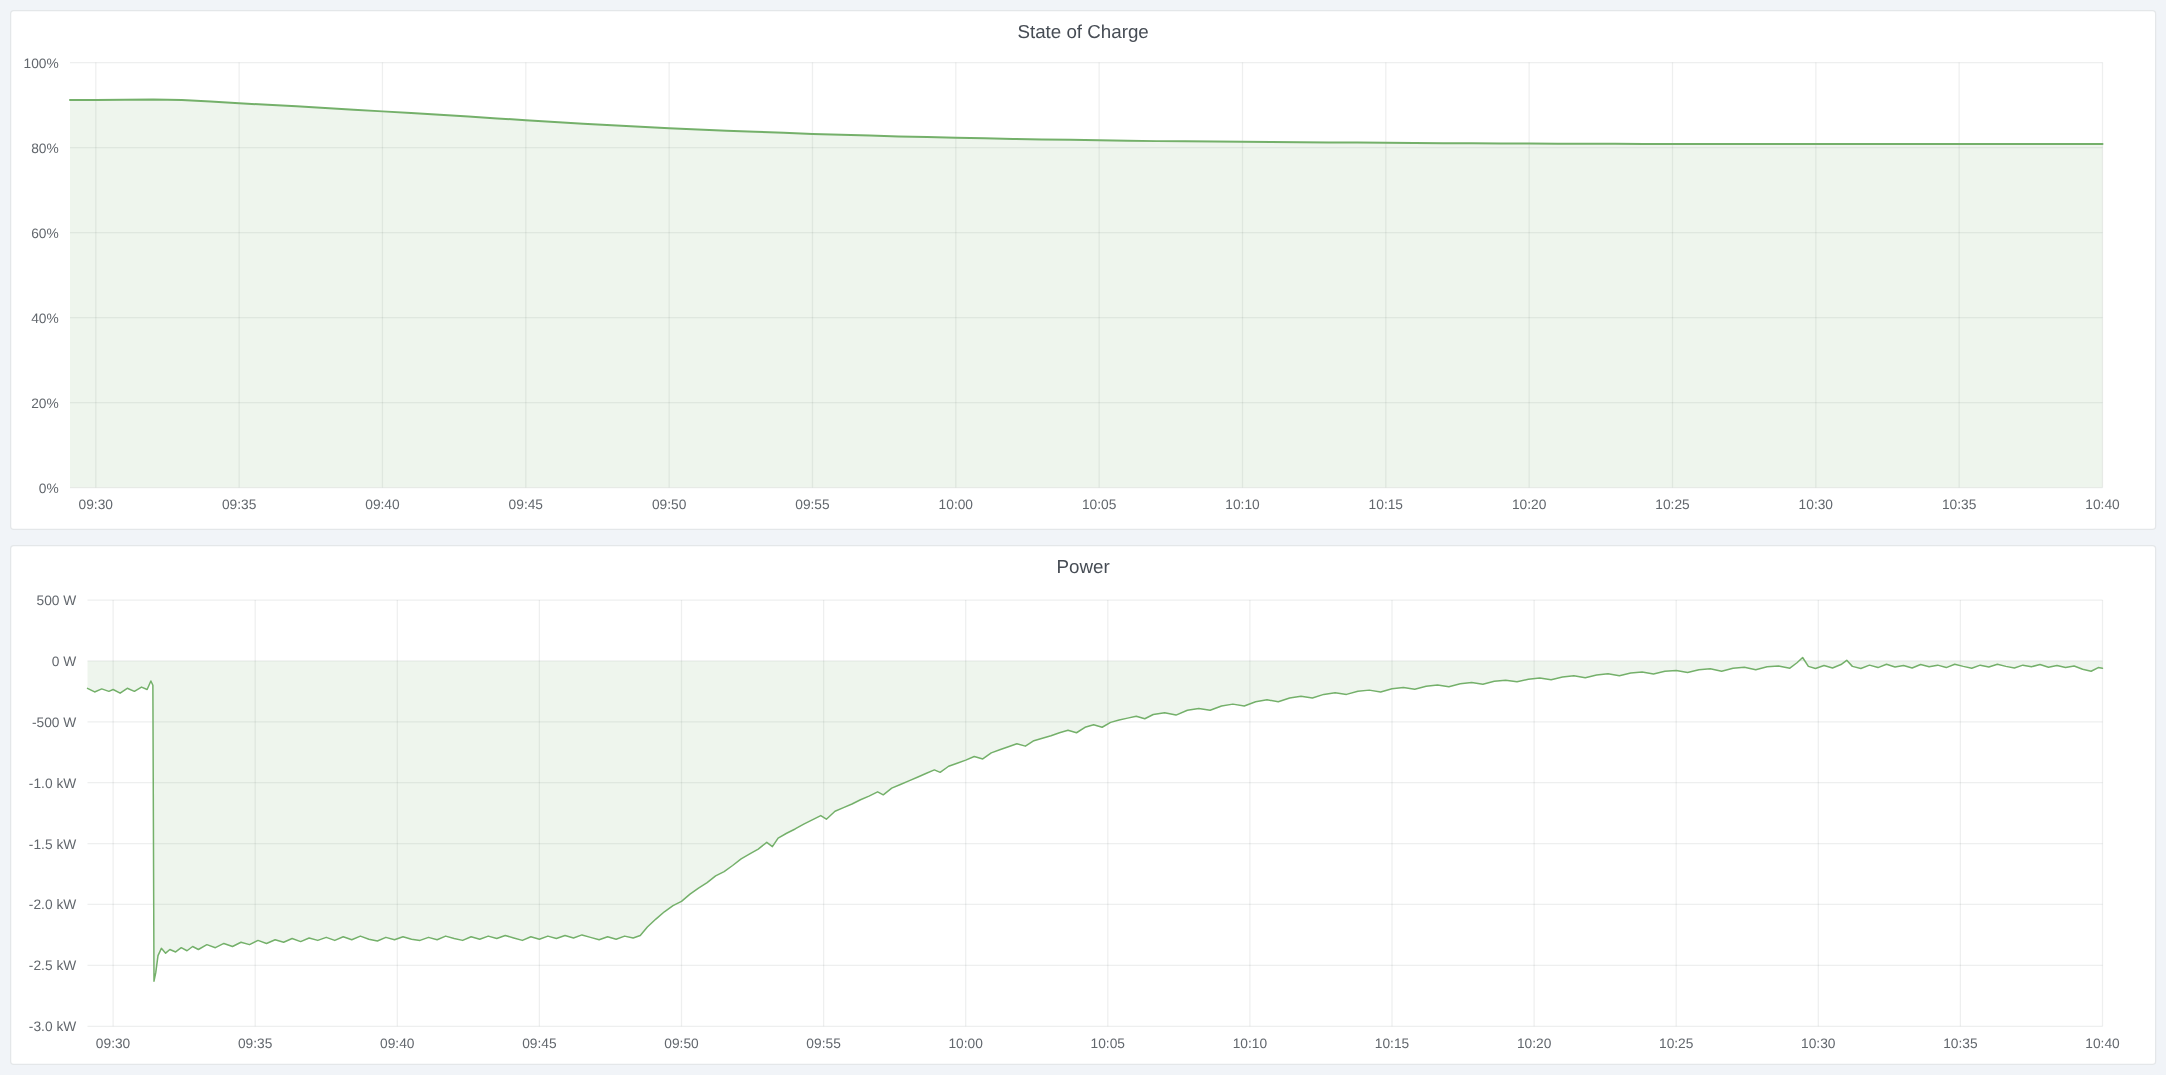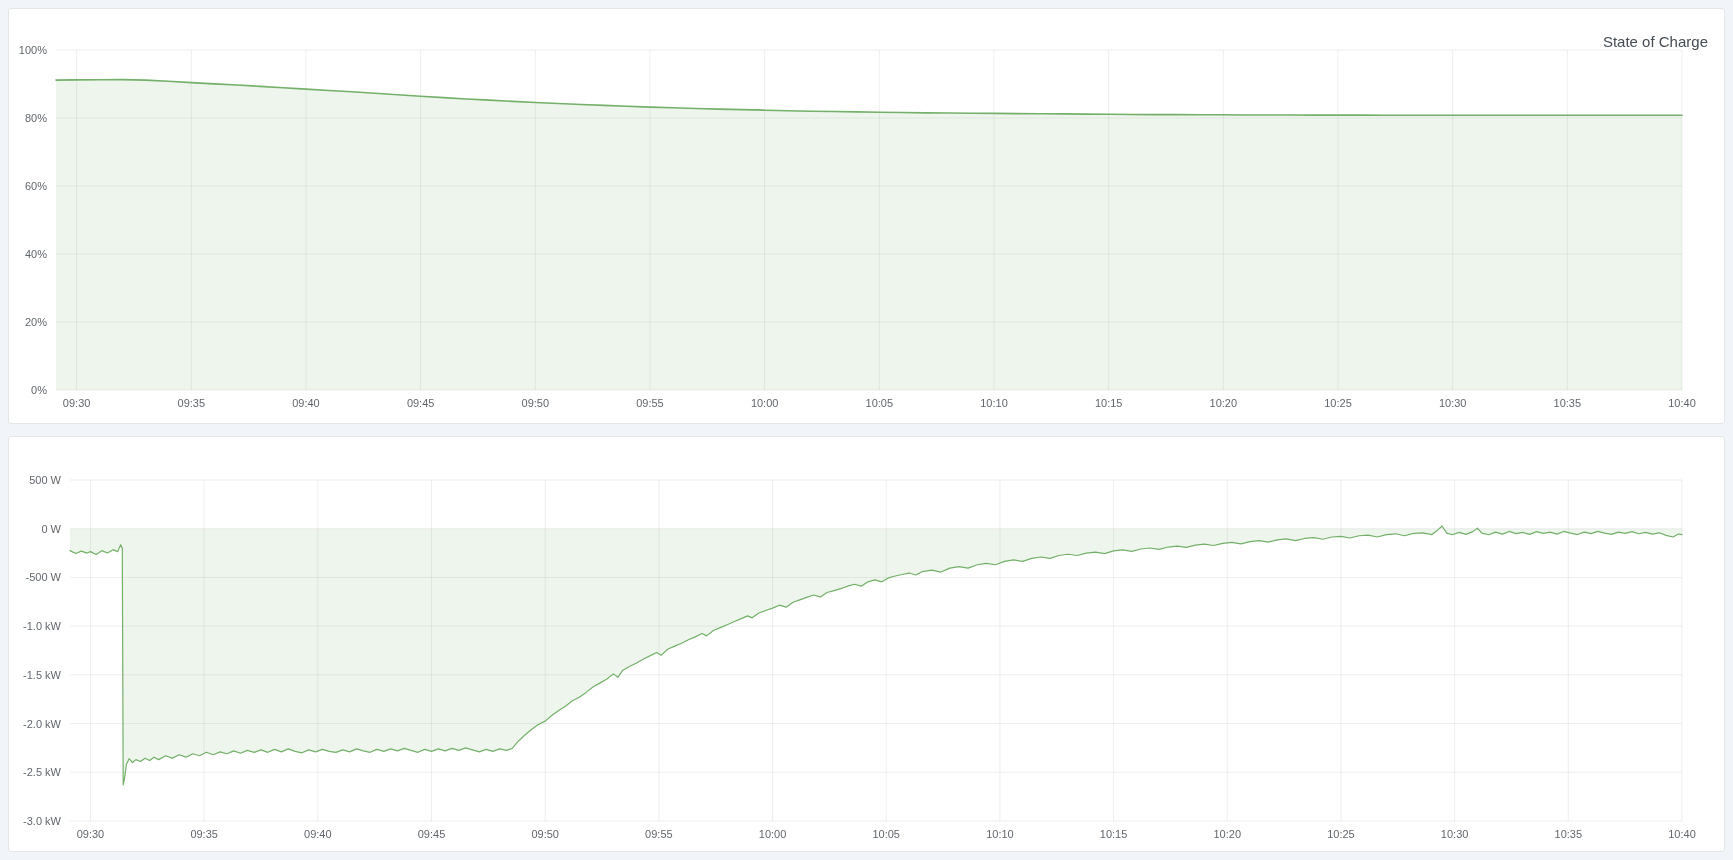--- a/index.html
+++ b/index.html
@@ -1,18 +1,18 @@
 <!DOCTYPE html>
 <html><head>
 <meta charset="utf-8">
 <style>
   html,body{margin:0;padding:0;background:#f1f4f8;overflow:hidden;}
   .page{width:1733px;height:860px;box-sizing:border-box;padding:8px;display:flex;flex-direction:column;gap:12px;background:#f1f4f8;font-family:"Liberation Sans",sans-serif;}
   .panel{flex:1;position:relative;background:#ffffff;border:1px solid #e4e7e9;border-radius:3px;overflow:hidden;}
-  .panel-title{position:absolute;top:8px;left:0;right:0;margin:16px;text-align:right;font-family:"Liberation Sans",sans-serif;font-size:15px;font-weight:500;color:#464c54;z-index:2;cursor:pointer;}
+  .panel-title{position:absolute;top:8px;left:0;right:0;margin:0;text-align:center;font-family:"Liberation Sans",sans-serif;font-size:15px;font-weight:500;color:#464c54;z-index:2;cursor:pointer;}
   .chart{position:absolute;left:0;top:0;right:0;bottom:0;}
   .chart svg{display:block;}
   .chart text{font-family:"Liberation Sans",sans-serif;font-size:11px;}
 </style>
 </head>
 <body>
 
 <div class="page">
   <section class="panel">
     <h2 class="panel-title">State of Charge</h2>
@@ -59,20 +59,21 @@
           <line x1="1558.3314527503526" y1="41" x2="1558.3314527503526" y2="381" stroke="rgba(40,46,52,0.08)" stroke-width="1"></line>
           <text x="1558.3314527503526" y="398" text-anchor="middle" fill="#62676d">10:35</text>
           <line x1="1673" y1="41" x2="1673" y2="381" stroke="rgba(40,46,52,0.08)" stroke-width="1"></line>
           <text x="1673" y="398" text-anchor="middle" fill="#62676d">10:40</text>
           <path d="M47.0 71.09L67.6 70.92L90.6 70.75L113.5 70.58L136.4 71.09L159.4 72.28L182.3 73.64L205.2 74.83L228.2 76.02L251.1 77.38L274.0 78.74L297.0 80.10L319.9 81.46L342.8 82.82L365.8 84.18L388.7 85.71L411.6 87.24L434.6 88.60L457.5 89.96L480.4 91.15L503.4 92.34L526.3 93.53L549.2 94.55L572.2 95.57L595.1 96.42L618.0 97.27L641.0 98.12L663.9 98.80L686.9 99.48L709.8 100.16L732.7 100.67L755.7 101.18L778.6 101.69L801.5 102.20L824.5 102.54L847.4 102.88L870.3 103.22L893.3 103.56L916.2 103.90L939.1 104.07L962.1 104.24L985.0 104.41L1007.9 104.58L1030.9 104.75L1053.8 104.92L1076.7 105.09L1099.7 105.26L1122.6 105.43L1145.5 105.60L1168.5 105.60L1191.4 105.77L1214.3 105.77L1237.3 105.94L1260.2 105.94L1283.1 105.94L1306.1 106.11L1329.0 106.11L1351.9 106.11L1374.9 106.28L1397.8 106.28L1443.7 106.28L1489.5 106.28L1535.4 106.28L1581.3 106.28L1627.1 106.28L1673.0 106.28L1673.0 381.00L47.0 381.00Z" fill="rgba(116,176,106,0.12)" stroke="none"></path>
           <path d="M47.0 71.09L67.6 70.92L90.6 70.75L113.5 70.58L136.4 71.09L159.4 72.28L182.3 73.64L205.2 74.83L228.2 76.02L251.1 77.38L274.0 78.74L297.0 80.10L319.9 81.46L342.8 82.82L365.8 84.18L388.7 85.71L411.6 87.24L434.6 88.60L457.5 89.96L480.4 91.15L503.4 92.34L526.3 93.53L549.2 94.55L572.2 95.57L595.1 96.42L618.0 97.27L641.0 98.12L663.9 98.80L686.9 99.48L709.8 100.16L732.7 100.67L755.7 101.18L778.6 101.69L801.5 102.20L824.5 102.54L847.4 102.88L870.3 103.22L893.3 103.56L916.2 103.90L939.1 104.07L962.1 104.24L985.0 104.41L1007.9 104.58L1030.9 104.75L1053.8 104.92L1076.7 105.09L1099.7 105.26L1122.6 105.43L1145.5 105.60L1168.5 105.60L1191.4 105.77L1214.3 105.77L1237.3 105.94L1260.2 105.94L1283.1 105.94L1306.1 106.11L1329.0 106.11L1351.9 106.11L1374.9 106.28L1397.8 106.28L1443.7 106.28L1489.5 106.28L1535.4 106.28L1581.3 106.28L1627.1 106.28L1673.0 106.28" fill="none" stroke="#74b06a" stroke-width="1.6" stroke-linejoin="round" stroke-linecap="round"></path>
         </svg>
       </div>
   </section>
   <section class="panel">
+    <h2 class="panel-title">Power</h2>
     <div class="chart" id="chart-1">
         <svg width="1715" height="414" viewBox="0 0 1715 414">
           <line x1="61" y1="43" x2="1673" y2="43" stroke="rgba(40,46,52,0.08)" stroke-width="1"></line>
           <text x="52" y="47" text-anchor="end" fill="#62676d">500 W</text>
           <line x1="61" y1="91.71428571428571" x2="1673" y2="91.71428571428571" stroke="rgba(40,46,52,0.08)" stroke-width="1"></line>
           <text x="52" y="95.71428571428571" text-anchor="end" fill="#62676d">0 W</text>
           <line x1="61" y1="140.42857142857142" x2="1673" y2="140.42857142857142" stroke="rgba(40,46,52,0.08)" stroke-width="1"></line>
           <text x="52" y="144.42857142857142" text-anchor="end" fill="#62676d">-500 W</text>
           <line x1="61" y1="189.14285714285714" x2="1673" y2="189.14285714285714" stroke="rgba(40,46,52,0.08)" stroke-width="1"></line>
           <text x="52" y="193.14285714285714" text-anchor="end" fill="#62676d">-1.0 kW</text>

